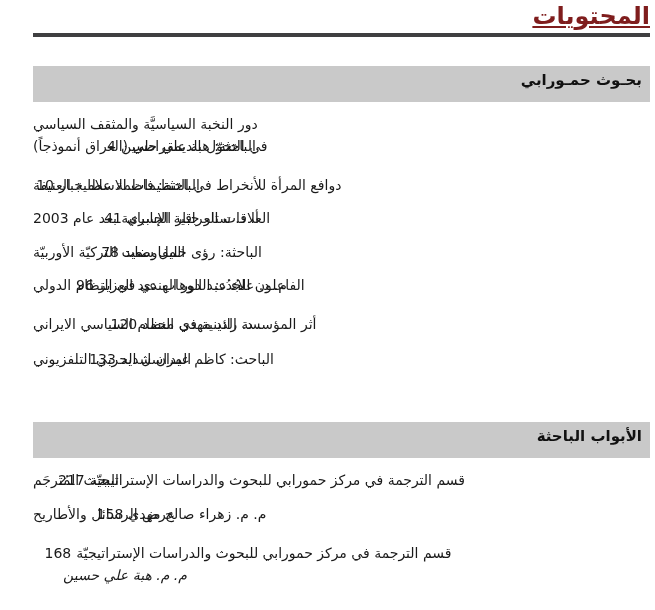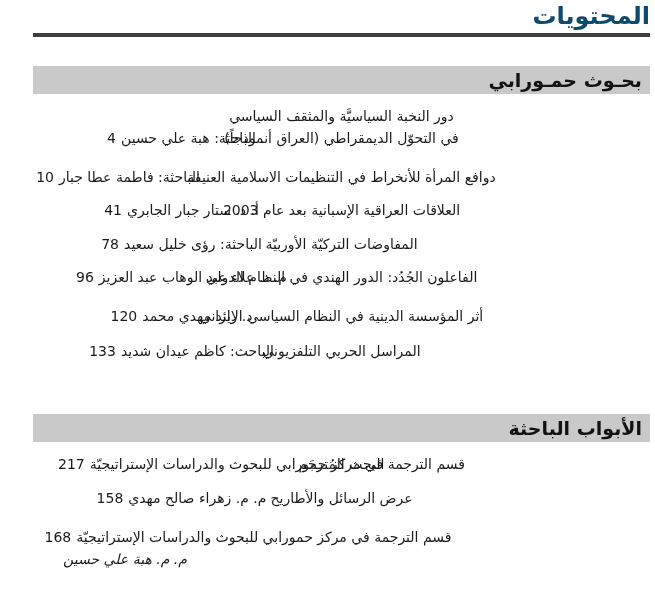--- a/index.html
+++ b/index.html
@@ -5,32 +5,32 @@
   html,body{margin:0;padding:0;}
   body{
     width:655px;height:610px;background:#ffffff;
     font-family:"DejaVu Sans", sans-serif;
     color:#1a1a1a;direction:rtl;overflow:hidden;
   }
   .page{padding:2px 5px 0 0;}
   .content{margin-left:33px;} 
   .doc-title{
     font-size:24px;font-weight:800;
-    color:#0c4a6e;line-height:28px;letter-spacing:0;
+    color:#7f1d1d;line-height:28px;letter-spacing:0;text-decoration:underline;
   }
   .rule{height:4px;background:#3f3f41;margin-top:3px;}
   .bar{
-    height:28px;line-height:29px;background:#c9c9c9;
-    font-size:19px;font-weight:bold;color:#111;
+    height:36px;line-height:29px;background:#c9c9c9;
+    font-size:15px;font-weight:bold;color:#111;
     padding-right:8px;
   }
   .bar1{margin-top:29px;}
   .bar2{margin-top:52px;}
   .row{position:relative;font-size:14px;line-height:22px;}
-  .titles{text-align:center;}
+  .titles{text-align:left;}
   .title-line{white-space:nowrap;}
   .author{
     position:absolute;left:0;bottom:0;
     text-align:center;white-space:nowrap;line-height:22px;
   }
   .w297{width:297px;}
   .w170{width:170px;}
   .w457{width:457px;}
   .w430{width:430px;white-space:normal;}
   .w430 .a-line{white-space:nowrap;}

